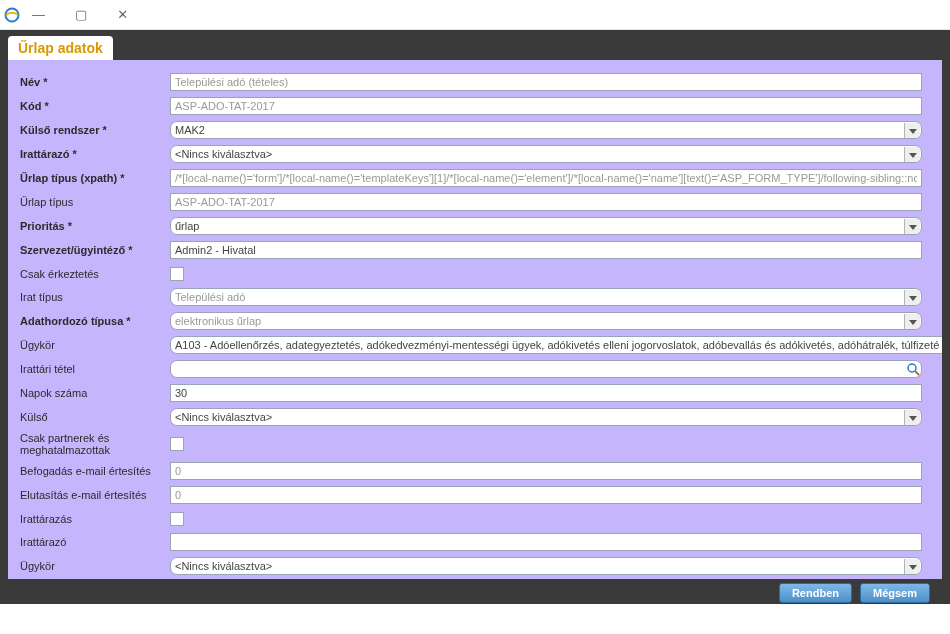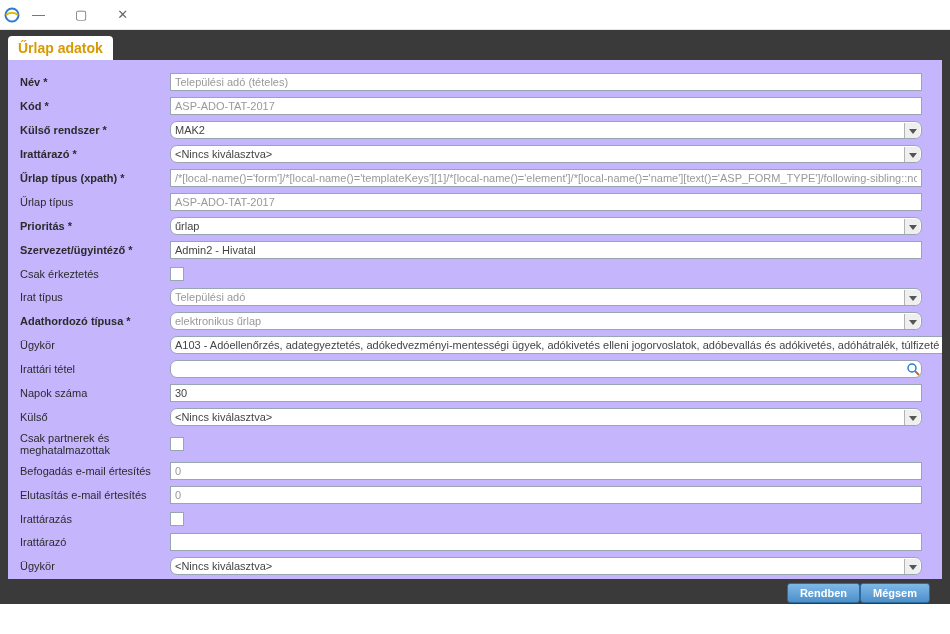--- a/index.html
+++ b/index.html
@@ -126,20 +126,21 @@
   border: 1px solid #9aa5b2;
   margin-left: 0;
   appearance: none;
   background: #fff;
 }
 .footer-bar {
   height: 28px;
   display: flex;
   justify-content: flex-end;
   align-items: center;
+  gap: 8px;
   padding: 0 12px;
   background: #3a3a3a;
 }
 .btn {
   font-size: 11px;
   padding: 3px 12px;
   border: 1px solid #2c6b9e;
   border-radius: 3px;
   background: linear-gradient(#7fb8e8, #4d8fc8);
   color: #fff;

